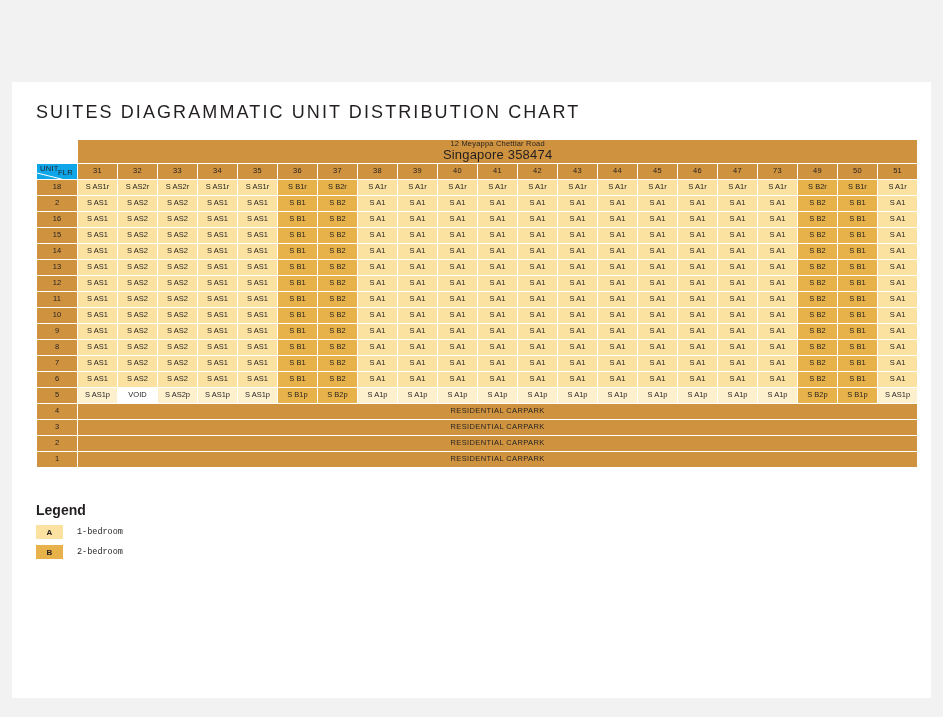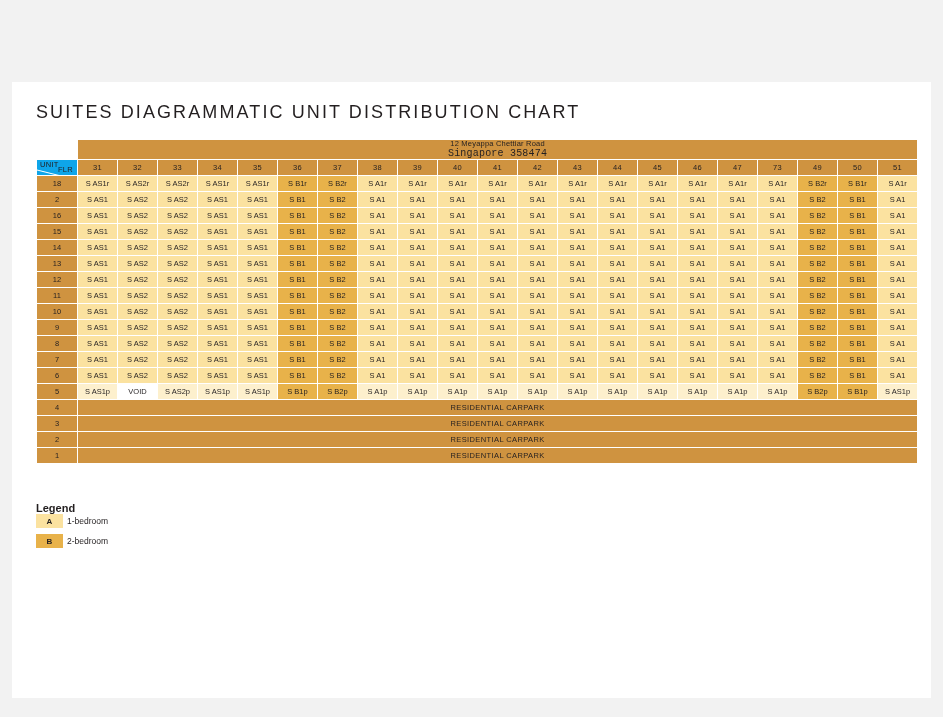--- a/index.html
+++ b/index.html
@@ -56,21 +56,21 @@
   }
   .addr-block {
     background: #cf9340;
     color: #ffffff;
     font-size: 8px;
     text-align: center;
     height: 44px;
     line-height: 1.55;
     letter-spacing: .2px;
   }
-  .addr-block .l2 { font-size: 10px; font-family: Liberation Mono, monospace; }
+  .addr-block .l2 { font-size: 13px; }
   .corner {
     background: #0ea5e9;
     position: relative;
     color: #ffffff;
     font-size: 6px;
   }
   .corner .unit {
     position: absolute;
     left: 3px;
     top: 1px;
@@ -119,43 +119,45 @@
     font-size: 7.5px;
     letter-spacing: .4px;
     height: 14px;
   }
   #legend {
     position: absolute;
     left: 24px;
     top: 420px;
   }
   #legend .lg-title {
-    font-size: 11px;
+    font-size: 14px;
     font-weight: bold;
     color: #231f20;
+    margin-bottom: 7px;
   }
   .lg-row {
     display: flex;
     align-items: center;
     margin-bottom: 6px;
   }
   .lg-swatch {
     width: 27px;
     height: 14px;
     font-size: 8px;
     font-weight: bold;
     color: #231f20;
     display: flex;
     align-items: center;
     justify-content: center;
   }
   .lg-label {
-    margin-left: 4px;
+    margin-left: 14px;
     font-size: 8.5px;
     color: #231f20;
+    font-family: Liberation Mono, monospace;
   }
 </style>
 </head>
 <body>
 
 <div id="page">
 
   <div id="title">SUITES DIAGRAMMATIC UNIT DISTRIBUTION CHART</div>
 
   <div id="chart">

